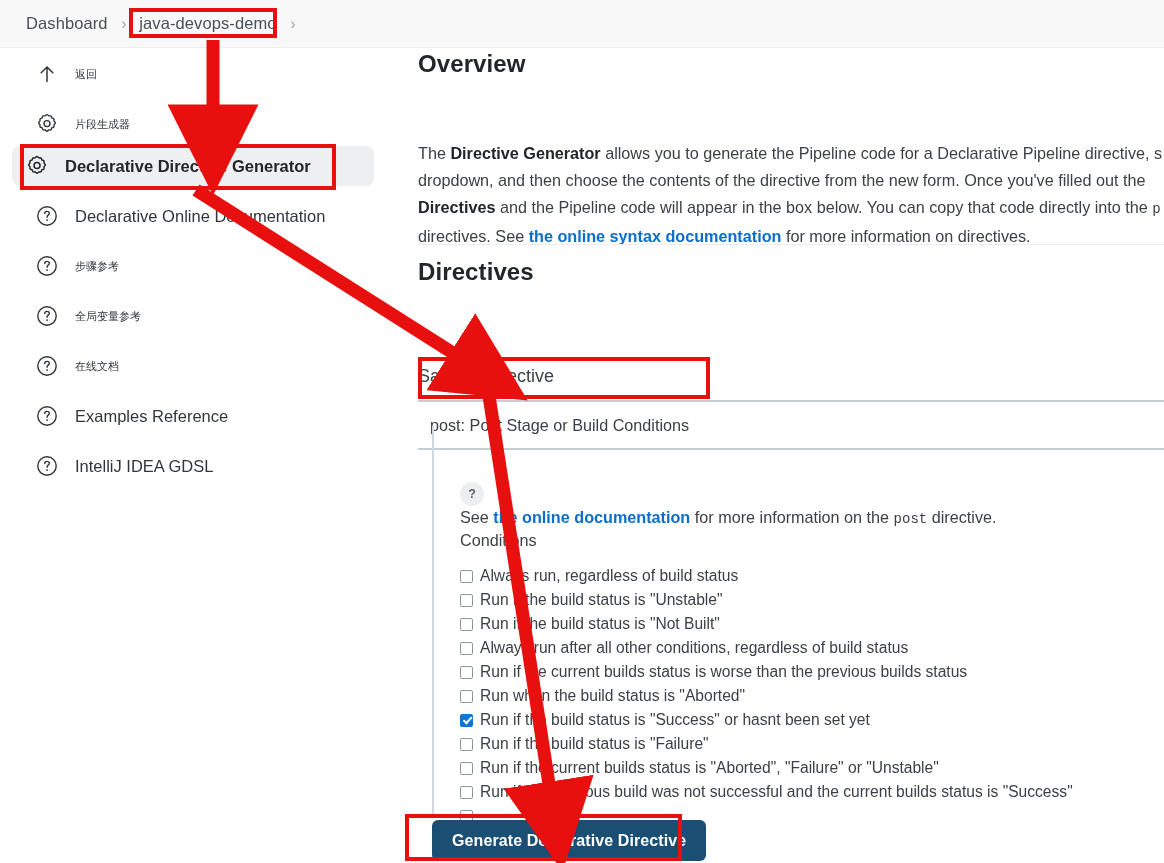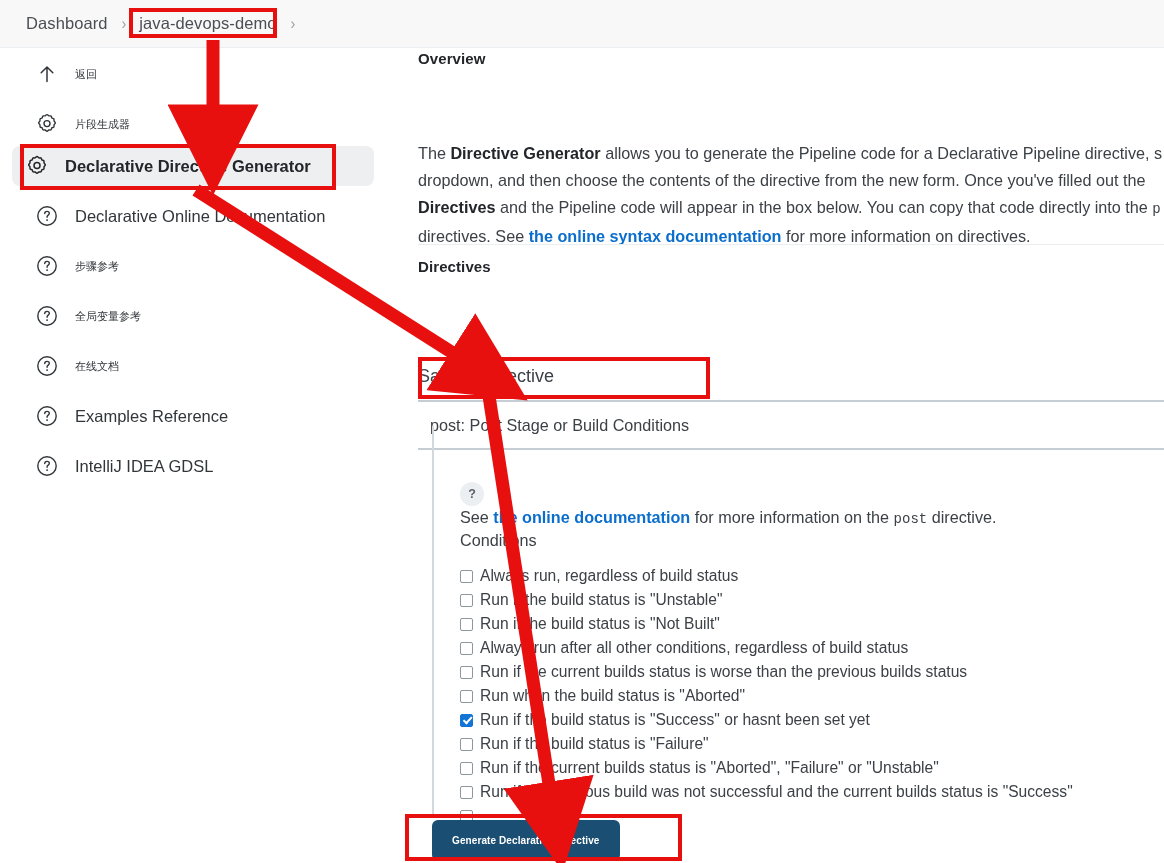--- a/index.html
+++ b/index.html
@@ -50,21 +50,21 @@
   .side-label.cjk { font-size: 11px; }
 
   
   .main {
     position: absolute; left: 410px; top: 48px;
     width: 754px; height: 815px; background: #fff;
     overflow: hidden;
   }
   .h-title {
     position: absolute; font-weight: bold; color: #22262a;
-    font-size: 15px; letter-spacing: .1px;
+    font-size: 24px; letter-spacing: .1px;
   }
   .para {
     position: absolute; left: 8px; top: 92px; width: 900px;
     font-size: 16.2px; line-height: 27px; color: #3c4147;
     white-space: nowrap;
   }
   .para div { white-space: nowrap; }
   .para b { font-weight: bold; color: #22262a; }
   a.link { color: #0b6ecd; font-weight: bold; text-decoration: none; }
   .mono { font-family: "Liberation Mono", monospace; font-size: 14px; color:#3c4147; }
@@ -127,21 +127,21 @@
     left: 3.6px; top: .6px; width: 3.4px; height: 7.4px;
     border: solid #fff; border-width: 0 2px 2px 0;
     transform: rotate(42deg);
   }
 
   
   .gen-btn {
     position: absolute; left: 22px; top: 772px;
     height: 41px; padding: 0 20px; border-radius: 6px;
     background: #1a4e73; color: #ffffff;
-    font-size: 10px; font-weight: bold; letter-spacing: .1px;
+    font-size: 16px; font-weight: bold; letter-spacing: .1px;
     display: flex; align-items: center; justify-content: center;
     border: none;
     font-family: "Liberation Sans", sans-serif;
   }
 
   
   .anno { position: absolute; left: 0; top: 0; width: 1164px; height: 863px; pointer-events: none; }
   .redbox {
     position: absolute; border: 4px solid #e8100f; box-sizing: border-box;
     background: transparent;

